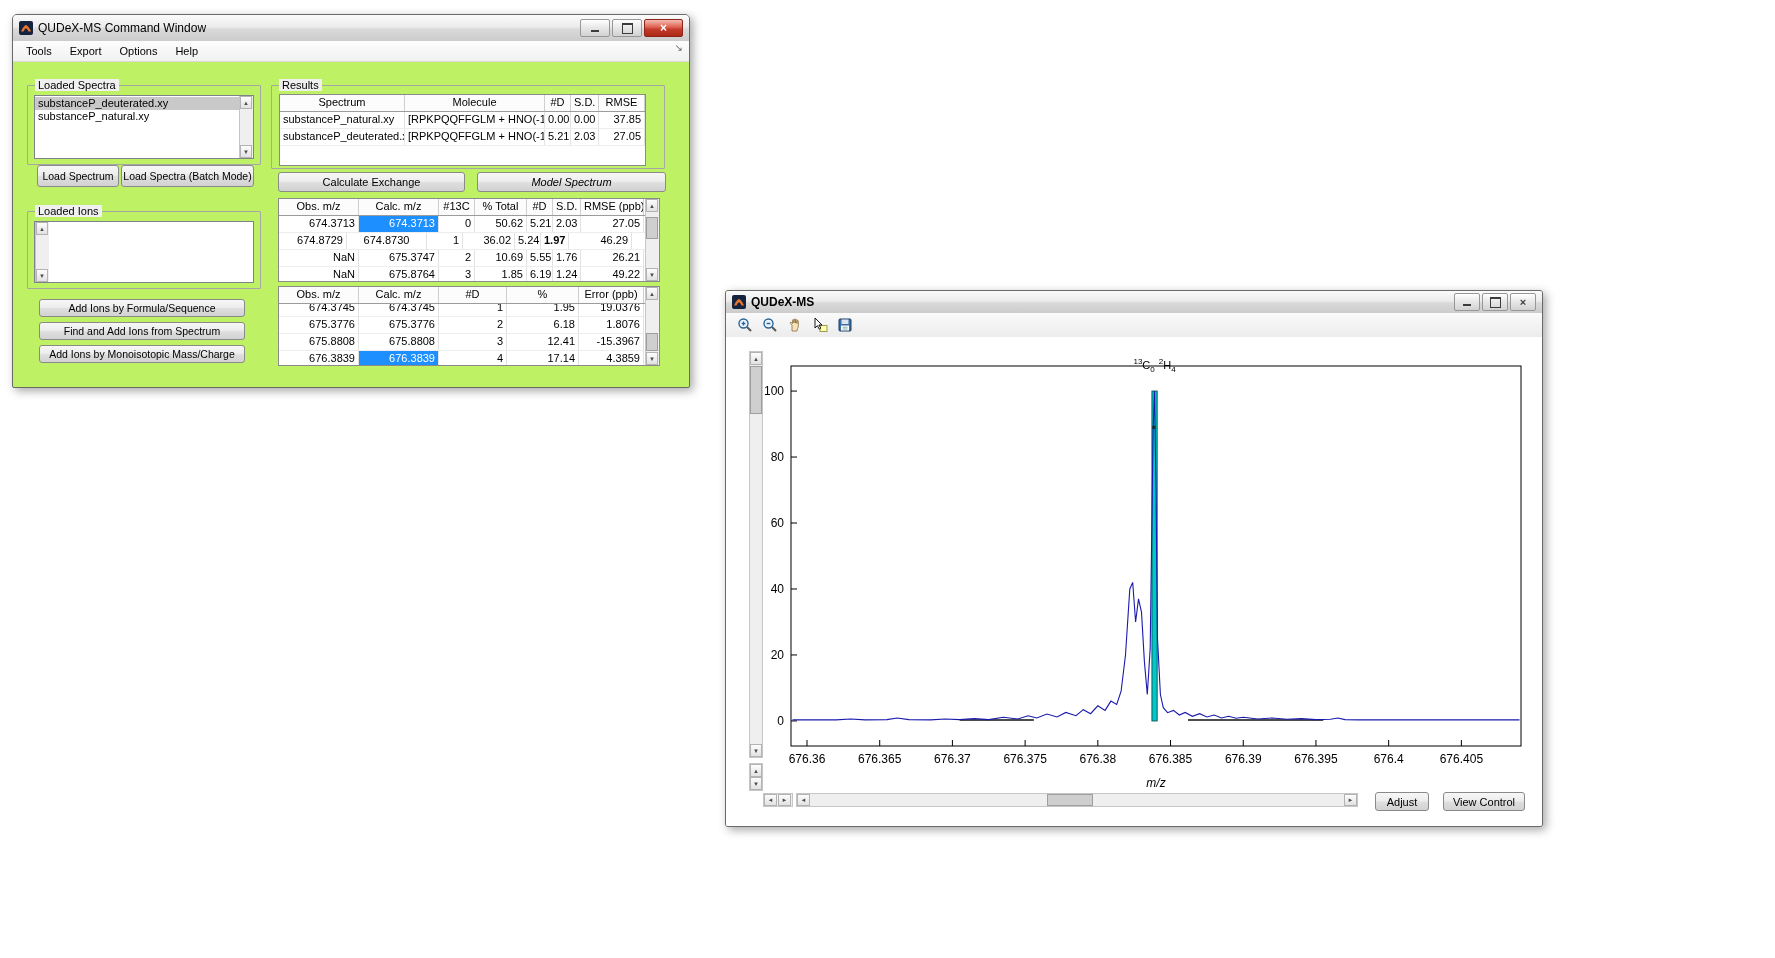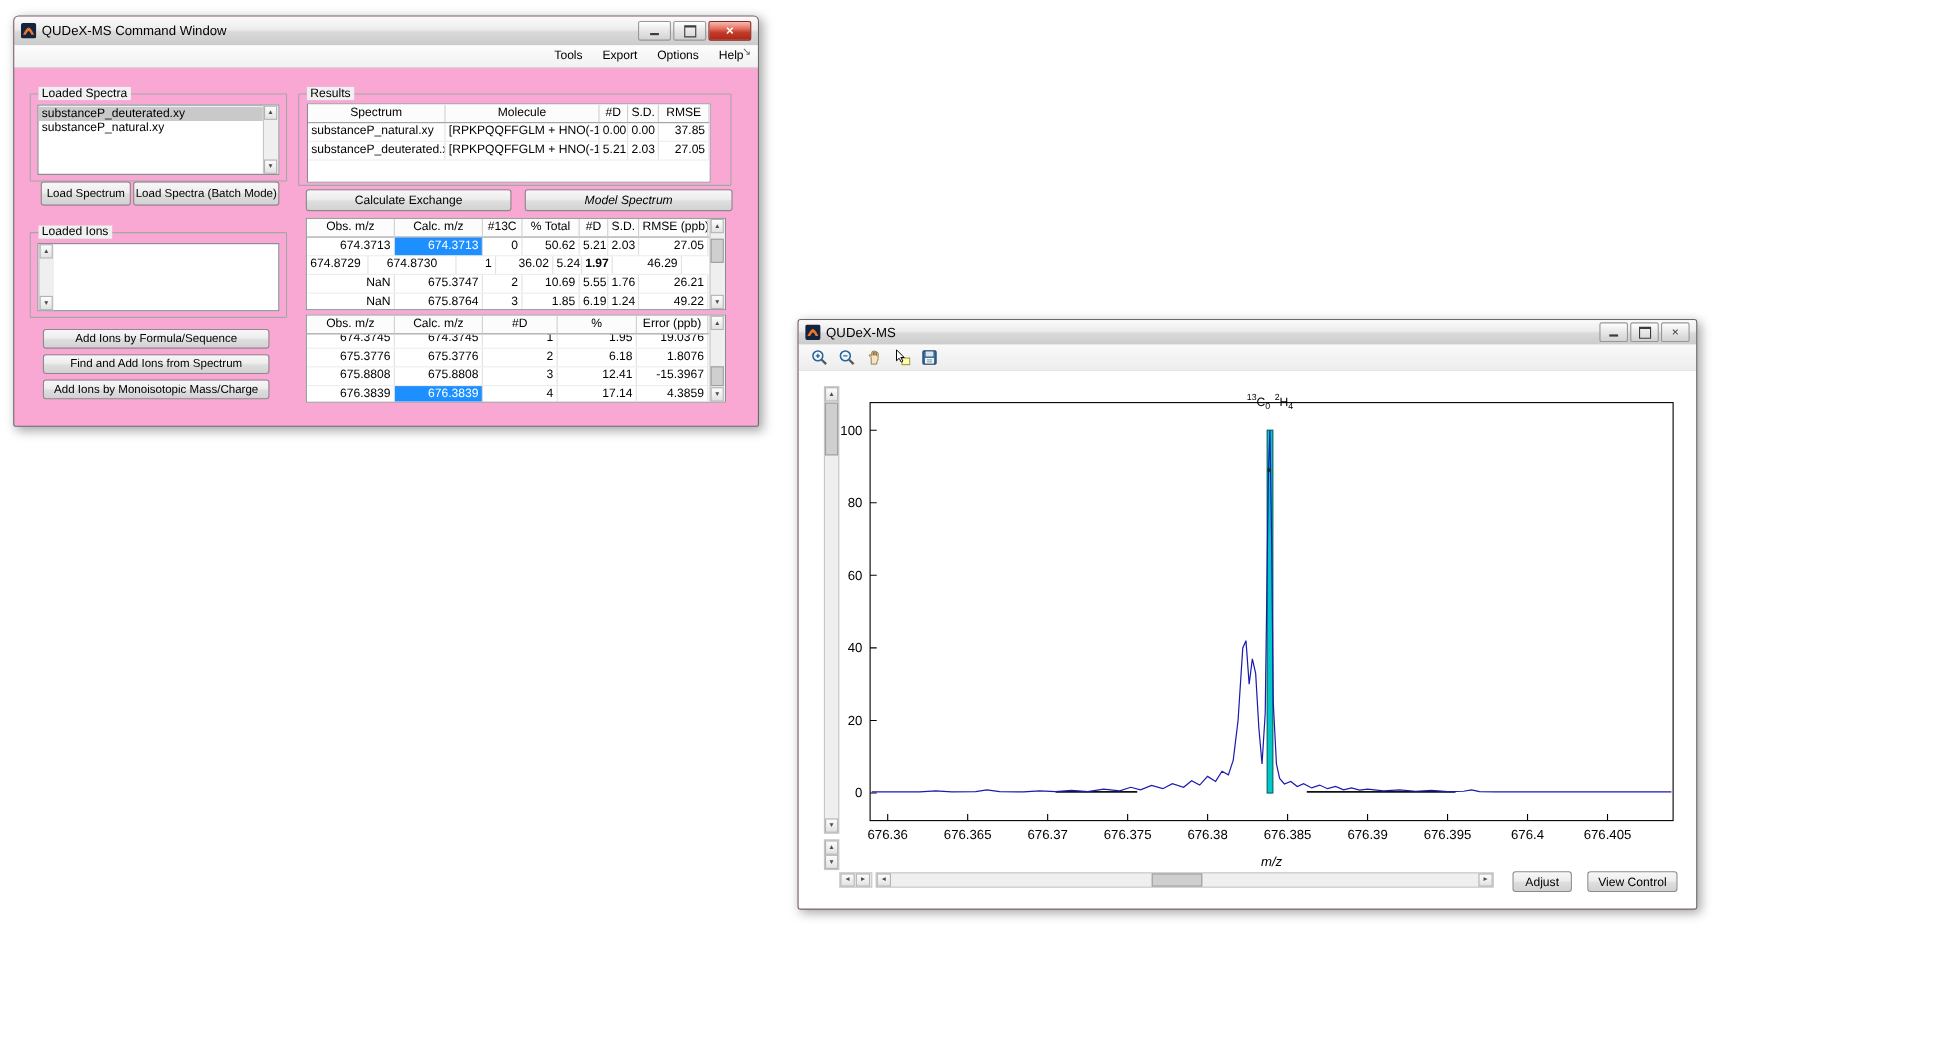--- a/index.html
+++ b/index.html
@@ -1,41 +1,41 @@
 <!DOCTYPE html>
 <html><head>
 <meta charset="utf-8">
 <style>
   html,body{margin:0;padding:0;}
   body{width:1775px;height:958px;position:relative;background:#ffffff;
        font-family:"Liberation Sans","DejaVu Sans",sans-serif;font-size:11px;color:#000;overflow:hidden;}
 
   
-  .window{position:absolute;border:1px solid #6a6a6a;background:#f9a8d4;
+  .window{position:absolute;border:1px solid #6a6a6a;background:#bef264;
           box-shadow:3px 3px 10px rgba(0,0,0,0.35);overflow:hidden;}
   .win-cmd{left:12px;top:14px;width:676px;height:372px;border-radius:5px 5px 2px 2px;}
   .win-fig{left:725px;top:290px;width:816px;height:535px;border-radius:3px;}
   .titlebar{position:absolute;left:0;right:0;top:0;height:26px;display:flex;align-items:center;
             padding:0 6px;background:linear-gradient(#fbfbfb,#ececec 45%,#d9d9d9 55%,#cccccc);
             border-bottom:1px solid #b2b2b2;}
-  .win-fig .titlebar{height:22px;}
+  .win-fig .titlebar{height:22px;font-weight:bold;}
   .title-text{margin-left:5px;font-size:12px;white-space:nowrap;}
   .tb-group{margin-left:auto;display:flex;align-items:center;}
   .tb-btn{width:28px;height:16px;margin-left:2px;border:1px solid #979797;border-radius:2px;
           background:linear-gradient(#ffffff,#e9e9e9 45%,#d2d2d2);display:flex;align-items:center;
           justify-content:center;color:#3c3c3c;font-size:11px;line-height:1;}
   .tb-btn.close-red{width:37px;background:linear-gradient(#f4bcb2,#e26b5b 40%,#c23a29 60%,#ad2818);
           border-color:#8c2417;color:#fff;font-weight:bold;font-size:12px;}
   .glyph-min{width:8px;height:5px;border-bottom:2px solid #3c3c3c;}
   .glyph-max{width:9px;height:8px;border:1px solid #3c3c3c;border-top-width:2px;}
   .app-icon{width:14px;height:14px;display:inline-block;flex:0 0 auto;}
 
   
   .menubar{position:absolute;left:0;right:0;top:26px;height:20px;display:flex;align-items:center;
-           padding:0 4px;background:linear-gradient(#fdfdfd,#f1f1f1);border-bottom:1px solid #d8d8d8;justify-content:flex-end;}
+           padding:0 4px;background:linear-gradient(#fdfdfd,#f1f1f1);border-bottom:1px solid #d8d8d8;}
   .menu-item{padding:2px 9px;white-space:nowrap;}
   .menubar-corner{position:absolute;right:6px;top:27px;font-size:10px;color:#666;}
 
   
   .cmd-body{position:absolute;left:0;right:0;top:46px;bottom:0;}
   .groupbox{position:absolute;border:1px solid #a6a6a6;border-radius:1px;}
   .groupbox-label{position:absolute;top:-7px;left:7px;background:#f0f0f0;padding:0 3px;white-space:nowrap;}
 
   .listbox{position:absolute;background:#fff;border:1px solid #7e838b;display:flex;}
   .lb-items{flex:1;overflow:hidden;padding-top:1px;}
@@ -191,21 +191,21 @@
           <div class="trow">
             <div class="tcell" style="width: 80px; text-align: right;">674.3713</div>
             <div class="tcell hl" style="width: 80px; text-align: right;">674.3713</div>
             <div class="tcell" style="width: 36px; text-align: right;">0</div>
             <div class="tcell" style="width: 52px; text-align: right;">50.62</div>
             <div class="tcell" style="width: 26px; text-align: right;">5.21</div>
             <div class="tcell" style="width: 28px; text-align: right;">2.03</div>
             <div class="tcell" style="width: 63px; text-align: right;">27.05</div>
           </div>
           <div class="trow">
-            <div class="tcell" style="width: 56px; text-align: left;">674.8729</div>
+            <div class="tcell" style="width: 68px; text-align: right;">674.8729</div>
             <div class="tcell" style="width: 80px; text-align: center;">674.8730</div>
             <div class="tcell" style="width: 36px; text-align: right;">1</div>
             <div class="tcell" style="width: 52px; text-align: right;">36.02</div>
             <div class="tcell" style="width: 26px; text-align: right;">5.24</div>
             <div class="tcell" style="width: 28px;  font-weight: bold;">1.97</div>
             <div class="tcell" style="width: 63px; text-align: right;">46.29</div>
           </div>
           <div class="trow">
             <div class="tcell" style="width: 80px; text-align: right;">NaN</div>
             <div class="tcell" style="width: 80px; text-align: right;">675.3747</div>

